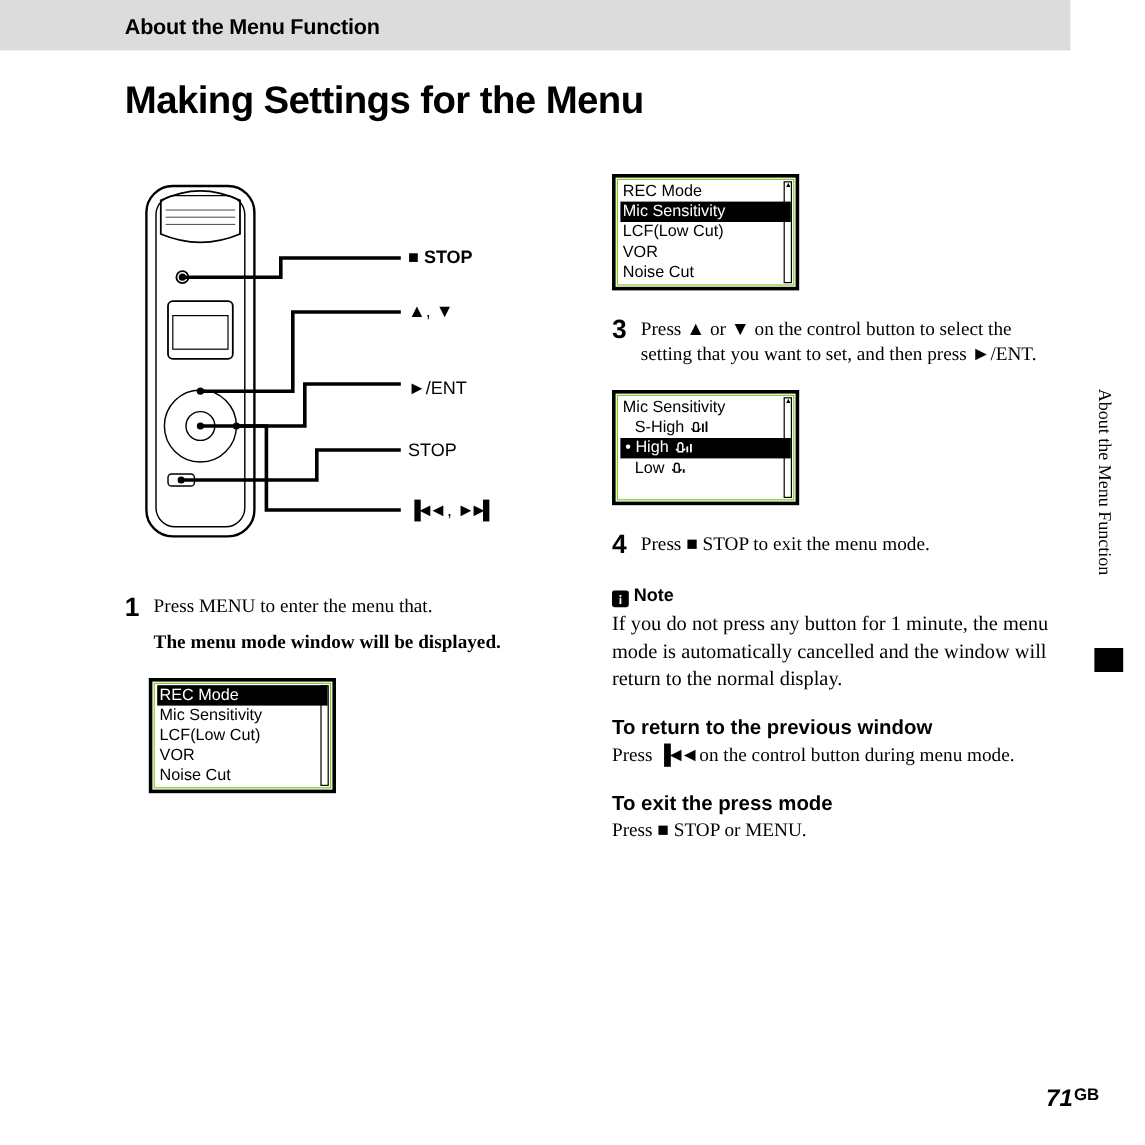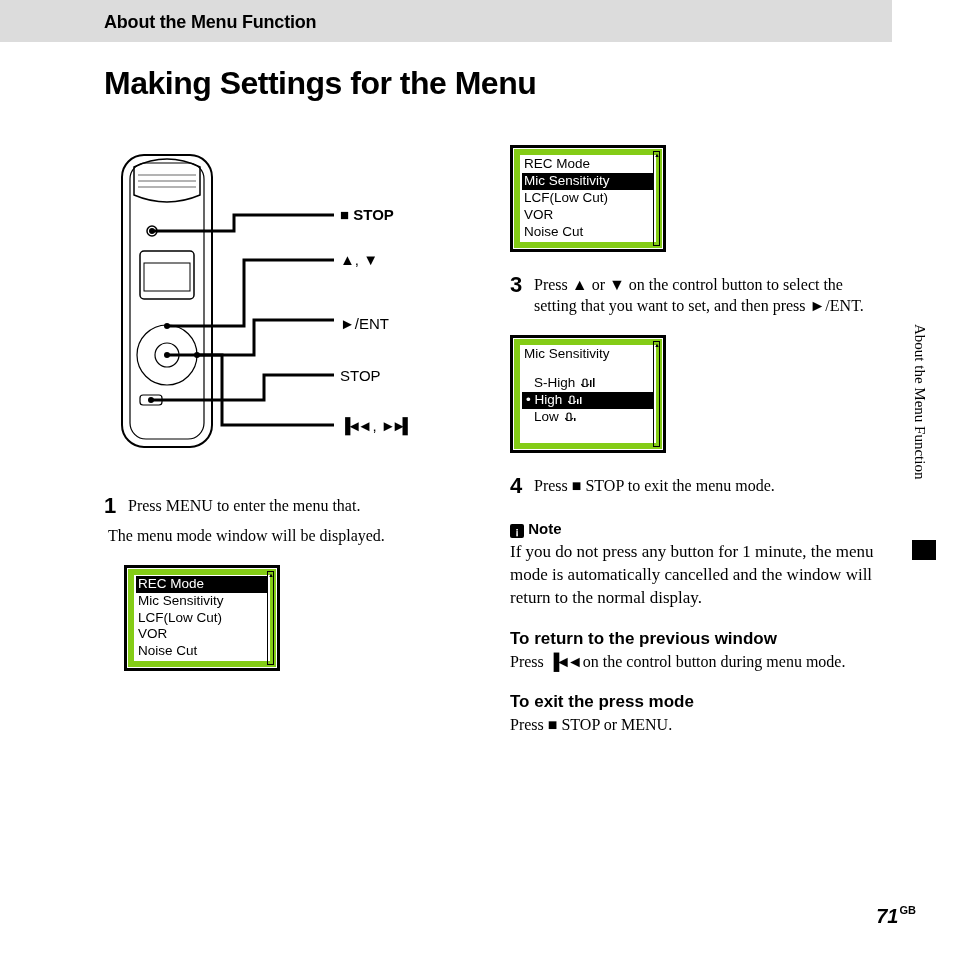--- a/index.html
+++ b/index.html
@@ -58,33 +58,33 @@
     display: inline-block;
     vertical-align: top;
     width: 20px;
   }
   .step-body {
     display: inline-block;
     vertical-align: top;
     width: 340px;
     padding-top: 4px;
   }
-  .indent { margin-left: 4px; margin-top:4px; }
+  .indent { margin-left: 24px; margin-top:4px;font-weight:bold; }
   .screen {
     border: 3px solid #000;
     width: 156px;
     padding: 1px;
     margin: 12px 0 18px 20px;
     font-family: Arial, Helvetica, sans-serif;
     font-size: 13.5px;
     line-height: 1.25;
     position: relative;
   }
   .screen-inner {
-    border: 6px solid #84cc16;
+    border: 1px solid #84cc16;
     padding: 1px 2px 1px 2px;
   }
   .screen-row { padding: 0 2px; white-space: nowrap; }
   .screen-row.sel { background: #000; color: #fff; }
   .scrollbar {
     position: absolute;
     right: 3px; top: 3px; bottom: 3px;
     width: 7px;
     border: 1px solid #000;
   }
@@ -135,21 +135,21 @@
   }
   .page-num {
     position: absolute;
     right: 38px;
     bottom: 24px;
     font-family: Arial, Helvetica, sans-serif;
     font-weight: 900;
     font-style: italic;
     font-size: 20px;
   }
-  .page-num sup { font-size: 11px; font-style: normal; margin-left:1px; vertical-align: top;}
+  .page-num sup { font-size: 14px; font-style: normal; margin-left:1px; vertical-align: top;}
   .glyph { font-family: Arial, sans-serif; }
   .mic-svg { display:inline-block; vertical-align:-1px; margin-left:2px;}
 </style>
 </head>
 <body>
 
 <div class="header-bar">
   <span>About the Menu Function</span>
 </div>
 
@@ -255,21 +255,21 @@
     <div class="step">
       <span class="step-num">3</span>
       <span class="step-body">
         <span>Press </span><span class="glyph">▲</span><span> or </span><span class="glyph">▼</span><span> on the control button to select the setting that you want to set, and then press </span><span class="glyph">►</span><span>/ENT.</span>
       </span>
     </div>
 
     <div class="screen" style="margin-left:0;">
       <div class="screen-inner">
         <div class="screen-row">Mic Sensitivity</div>
-        <div class="screen-row" style="padding-left:12px;margin-top:12px;">
+        <div class="screen-row" style="padding-left:12px;">
           <span>S-High</span>
           <svg class="mic-svg" width="16" height="10">
               <path d="M2 9 L2 3 Q2 1 4 1 Q6 1 6 3 L6 9 M0 6 Q4 11 8 6" fill="none" stroke="#000" stroke-width="1.2"></path>
               <rect x="9" y="2" width="1.5" height="7" fill="#000"></rect>
               <rect x="12" y="0" width="1.5" height="9" fill="#000"></rect>
             </svg>
         </div>
         <div class="screen-row sel" style="padding-left:4px;">
           <span>•</span> <span>High</span>
           <svg class="mic-svg" width="16" height="10">

